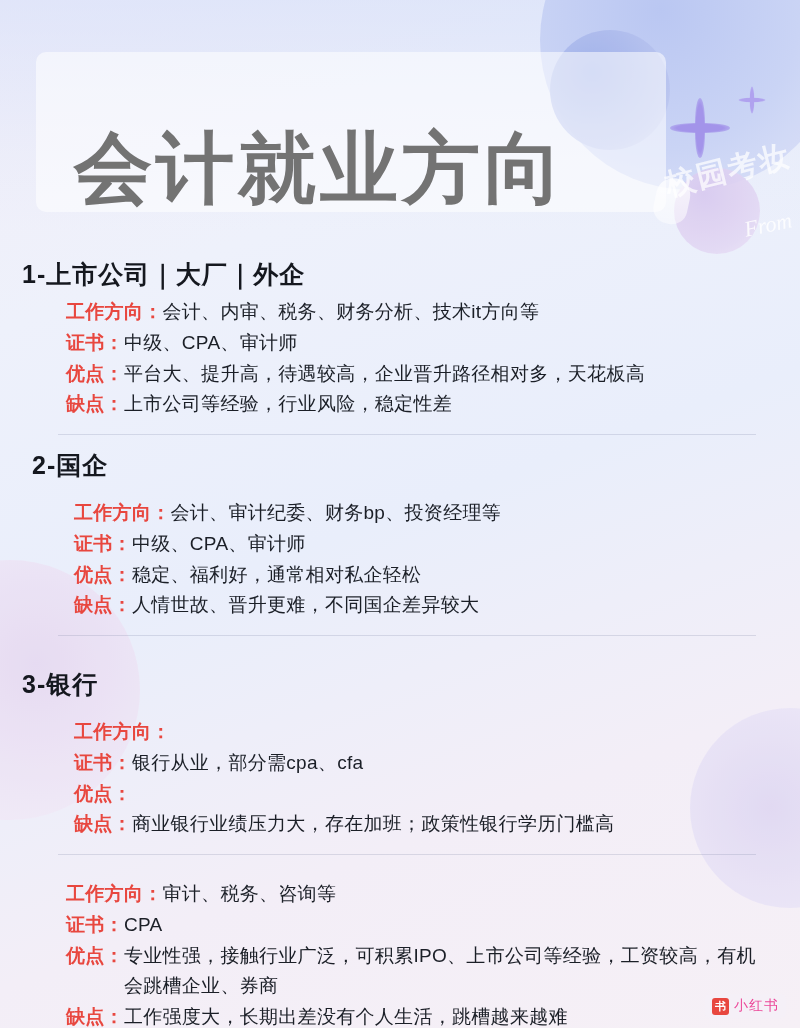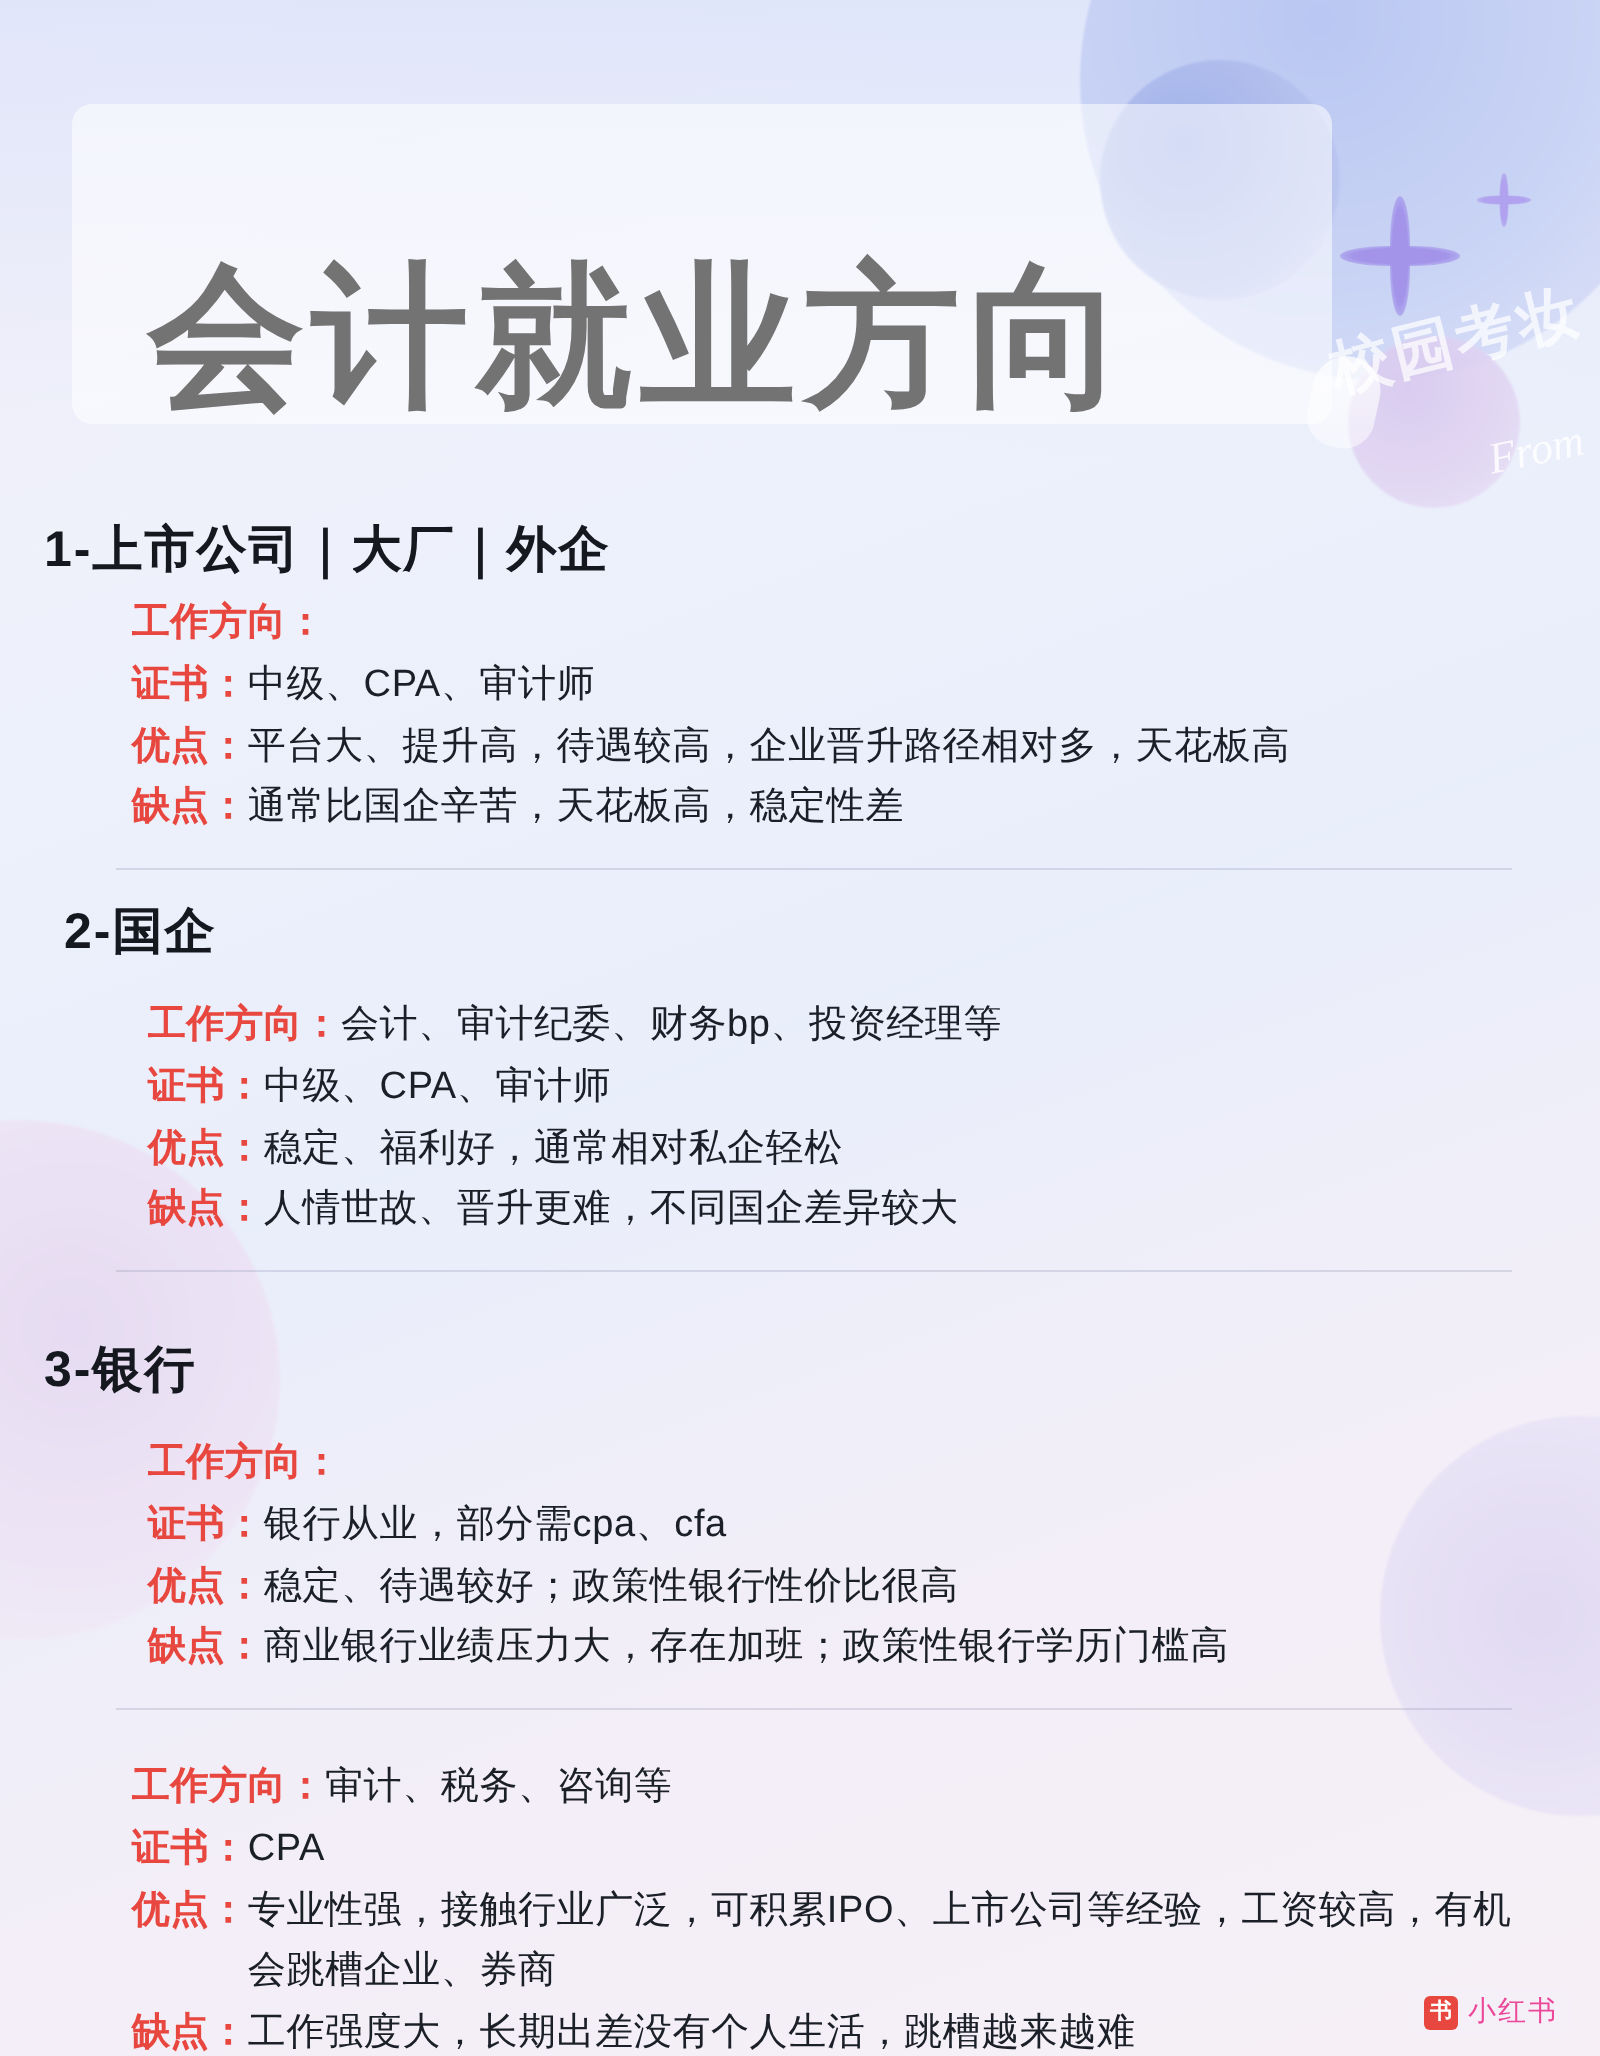--- a/index.html
+++ b/index.html
@@ -252,32 +252,33 @@
 <div class="title-band"></div>
 <h1 class="page-title">会计就业方向</h1>
 
 <div class="content">
 
   <div class="section sec-1">
     <div class="section-head">1-上市公司｜大厂｜外企</div>
     <div class="rows">
       <div class="row">
         <span class="key">工作方向：</span>
+        <span class="val">会计、内审、税务、财务分析、技术it方向等</span>
       </div>
       <div class="row">
         <span class="key">证书：</span>
         <span class="val">中级、CPA、审计师</span>
       </div>
       <div class="row">
         <span class="key">优点：</span>
         <span class="val">平台大、提升高，待遇较高，企业晋升路径相对多，天花板高</span>
       </div>
       <div class="row">
         <span class="key">缺点：</span>
-        <span class="val">通常比国企辛苦，天花板高，稳定性差</span>
+        <span class="val">上市公司等经验，行业风险，稳定性差</span>
       </div>
     </div>
   </div>
 
   <div class="divider"></div>
 
   <div class="section sec-2">
     <div class="section-head indent">2-国企</div>
     <div class="gap-sm"></div>
     <div class="rows">
@@ -309,21 +310,20 @@
     <div class="rows">
       <div class="row">
         <span class="key">工作方向：</span>
       </div>
       <div class="row">
         <span class="key">证书：</span>
         <span class="val">银行从业，部分需cpa、cfa</span>
       </div>
       <div class="row">
         <span class="key">优点：</span>
-        <span class="val">稳定、待遇较好；政策性银行性价比很高</span>
       </div>
       <div class="row">
         <span class="key">缺点：</span>
         <span class="val">商业银行业绩压力大，存在加班；政策性银行学历门槛高</span>
       </div>
     </div>
   </div>
 
   <div class="divider"></div>
 

